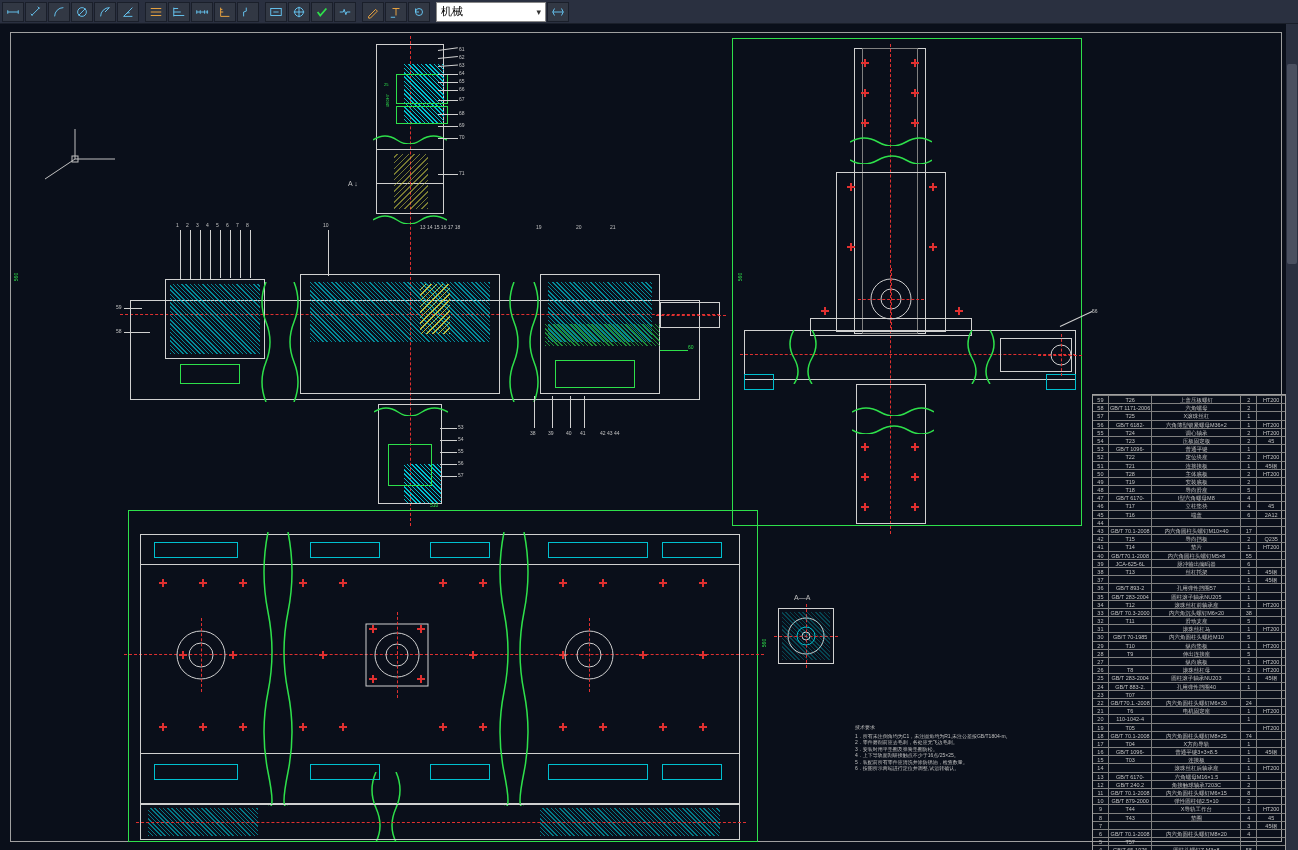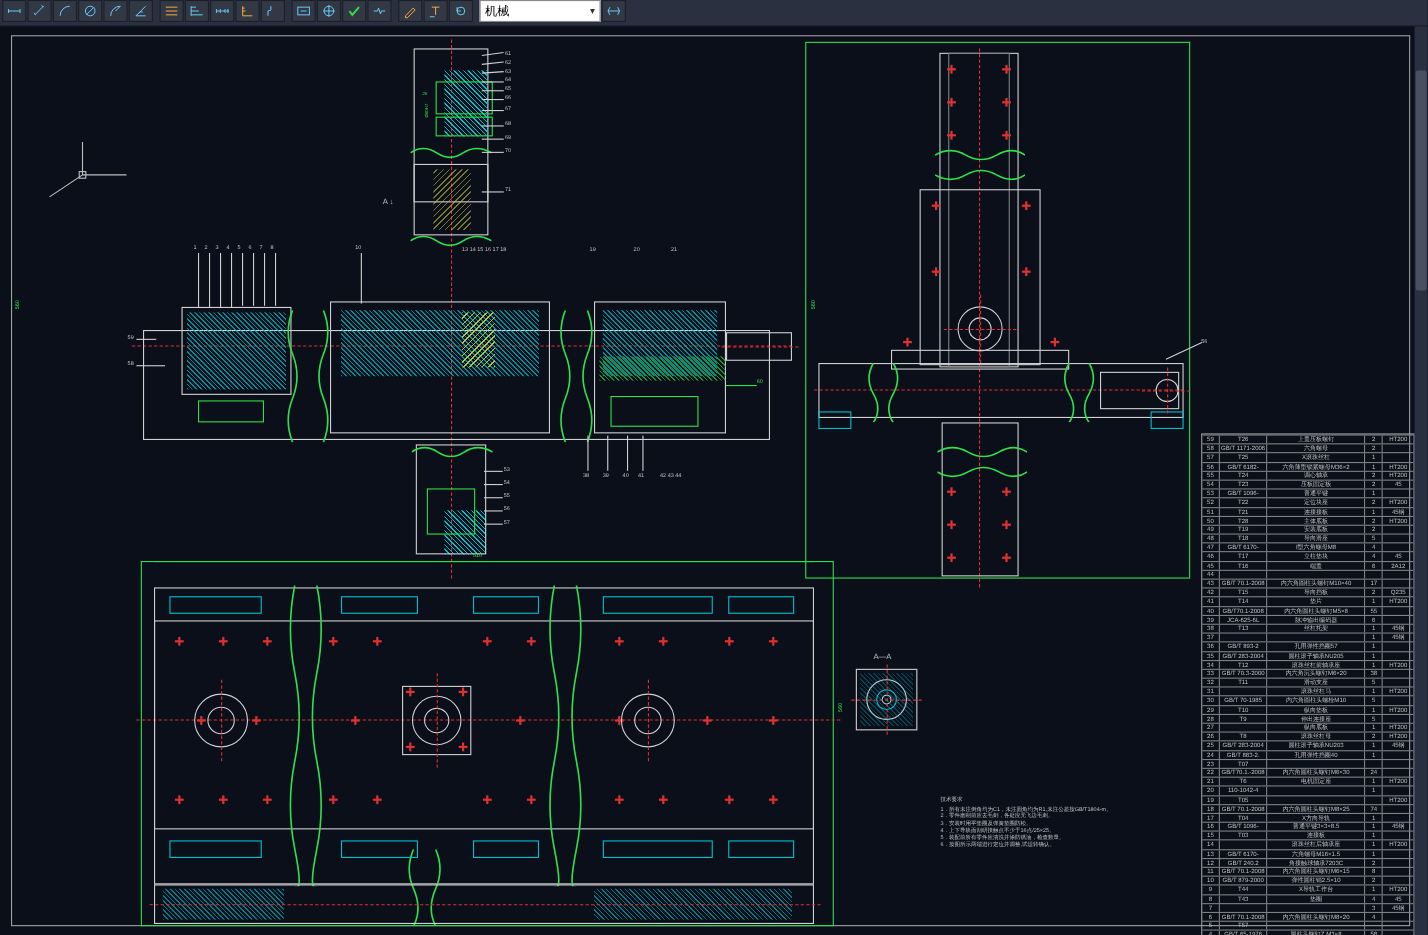--- a/index.html
+++ b/index.html
@@ -10,21 +10,21 @@
   font-family: "Microsoft YaHei", sans-serif;
   overflow: hidden;
   position: relative;
 }
 .toolbar {
   position: absolute;
   top: 0; left: 0; right: 0;
   height: 24px;
   background: #2a3040;
   display: flex;
-  align-items: flex-start;
+  align-items: center;
   padding: 0 2px;
   gap: 1px;
   border-bottom: 1px solid #1a1f2a;
 }
 .tool-btn {
   width: 22px; height: 20px;
   background: #323844;
   border: 1px solid #1a1f2a;
   display: flex; align-items: center; justify-content: center;
   cursor: pointer;

